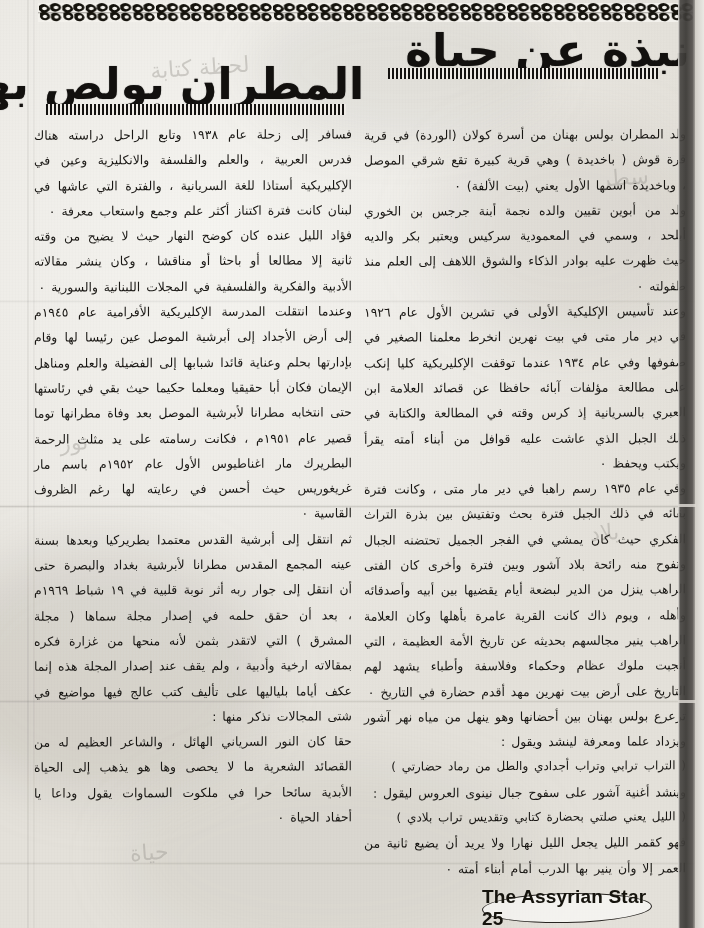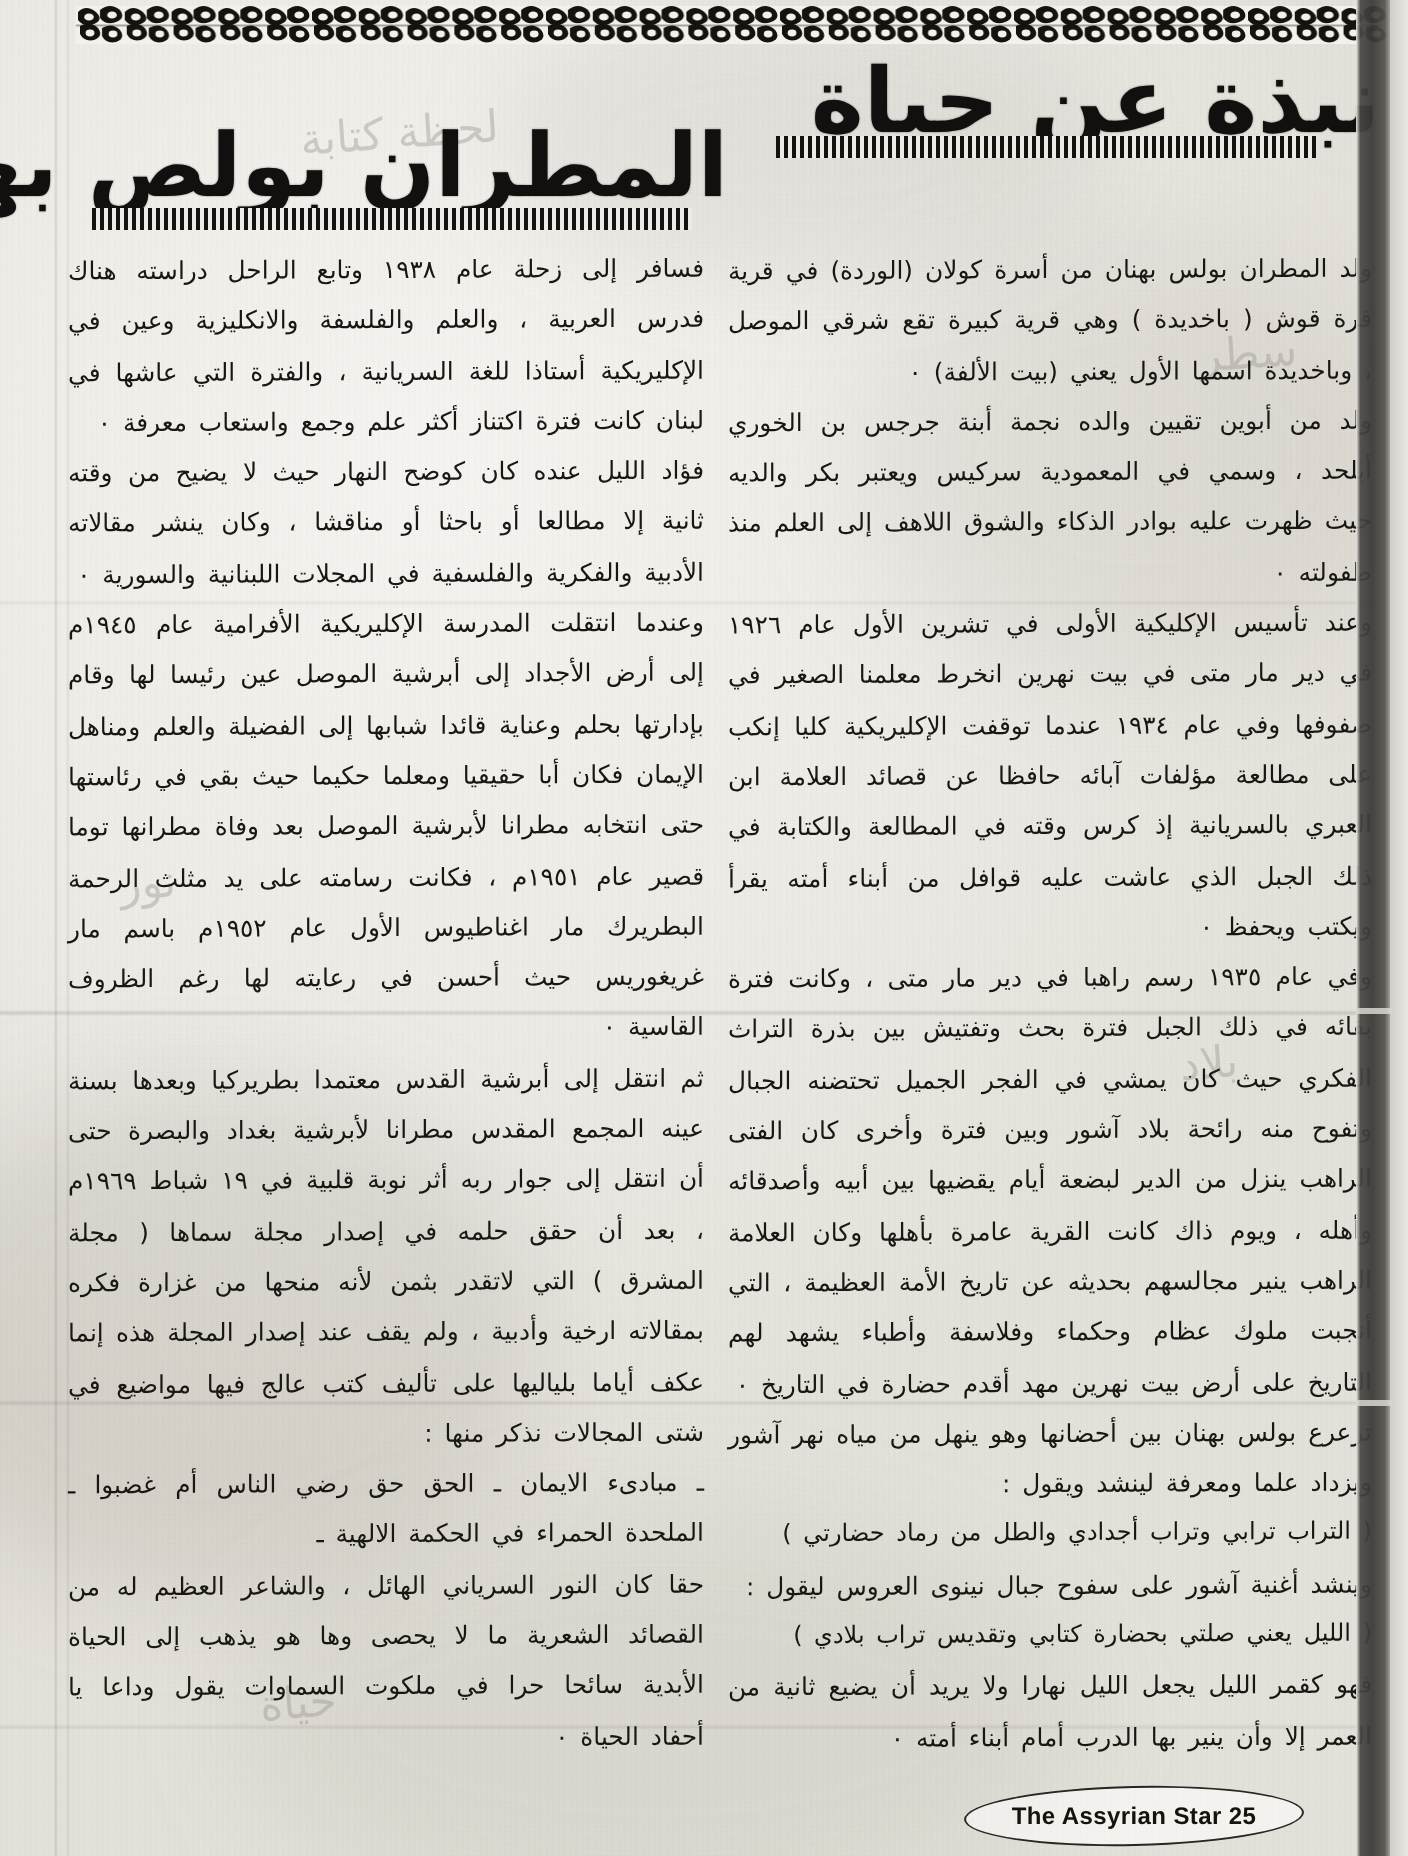--- a/index.html
+++ b/index.html
@@ -109,21 +109,21 @@
     position:absolute;inset:0;
     border:1.6px solid #2a2724;
     border-radius:50%/50%;
     transform:rotate(-1.2deg);
     background:rgba(255,255,255,.55);
   }
   .stamp-text{
     position:absolute;inset:0;
     display:flex;align-items:center;justify-content:center;
     font-family:"Liberation Sans", sans-serif;
-    font-weight:bold;font-size:12px;color:#17150f;
+    font-weight:bold;font-size:19px;color:#17150f;
     letter-spacing:.2px;
   }
 
   
   .scribble{position:absolute;color:#9a9791;opacity:.42;font-size:22px;
     font-family:"DejaVu Sans",sans-serif;direction:rtl;transform:rotate(-4deg);pointer-events:none;}
 </style>
 </head>
 <body>
 
@@ -179,21 +179,20 @@
     <p>وينشد أغنية آشور على سفوح جبال نينوى العروس ليقول :</p>
     <p class="poem">( الليل يعني صلتي بحضارة كتابي وتقديس تراب بلادي )</p>
     <p>فهو كقمر الليل يجعل الليل نهارا ولا يريد أن يضيع ثانية من العمر إلا وأن ينير بها الدرب أمام أبناء أمته ٠</p>
   </div>
 
   <div class="col" id="col-left">
     <p>فسافر إلى زحلة عام ١٩٣٨ وتابع الراحل دراسته هناك فدرس العربية ، والعلم والفلسفة والانكليزية وعين في الإكليريكية أستاذا للغة السريانية ، والفترة التي عاشها في لبنان كانت فترة اكتناز أكثر علم وجمع واستعاب معرفة ٠</p>
     <p>فؤاد الليل عنده كان كوضح النهار حيث لا يضيح من وقته ثانية إلا مطالعا أو باحثا أو مناقشا ، وكان ينشر مقالاته الأدبية والفكرية والفلسفية في المجلات اللبنانية والسورية ٠</p>
     <p>وعندما انتقلت المدرسة الإكليريكية الأفرامية عام ١٩٤٥م إلى أرض الأجداد إلى أبرشية الموصل عين رئيسا لها وقام بإدارتها بحلم وعناية قائدا شبابها إلى الفضيلة والعلم ومناهل الإيمان فكان أبا حقيقيا ومعلما حكيما حيث بقي في رئاستها حتى انتخابه مطرانا لأبرشية الموصل بعد وفاة مطرانها توما قصير عام ١٩٥١م ، فكانت رسامته على يد مثلث الرحمة البطريرك مار اغناطيوس الأول عام ١٩٥٢م باسم مار غريغوريس حيث أحسن في رعايته لها رغم الظروف القاسية ٠</p>
     <p>ثم انتقل إلى أبرشية القدس معتمدا بطريركيا وبعدها بسنة عينه المجمع المقدس مطرانا لأبرشية بغداد والبصرة حتى أن انتقل إلى جوار ربه أثر نوبة قلبية في ١٩ شباط ١٩٦٩م ، بعد أن حقق حلمه في إصدار مجلة سماها ( مجلة المشرق ) التي لاتقدر بثمن لأنه منحها من غزارة فكره بمقالاته ارخية وأدبية ، ولم يقف عند إصدار المجلة هذه إنما عكف أياما بلياليها على تأليف كتب عالج فيها مواضيع في شتى المجالات نذكر منها :</p>
-    <p>ـ مبادىء الايمان ـ الحق حق رضي الناس أم غضبوا ـ الملحدة الحمراء في الحكمة الالهية ـ</p>
     <p>حقا كان النور السرياني الهائل ، والشاعر العظيم له من القصائد الشعرية ما لا يحصى وها هو يذهب إلى الحياة الأبدية سائحا حرا في ملكوت السماوات يقول وداعا يا أحفاد الحياة ٠</p>
 
   </div>
 
   <div class="crease-h" style="top:505px;"></div>
   <div class="crease-h" style="top:700px;opacity:.38;"></div>
   <div class="crease-h" style="top:300px;opacity:.22;"></div>
   <div class="crease-h" style="top:862px;opacity:.3;"></div>
   <div class="crease-v" style="left:27px;"></div>
   <div class="crease-v" style="left:33px;opacity:.3;"></div>

